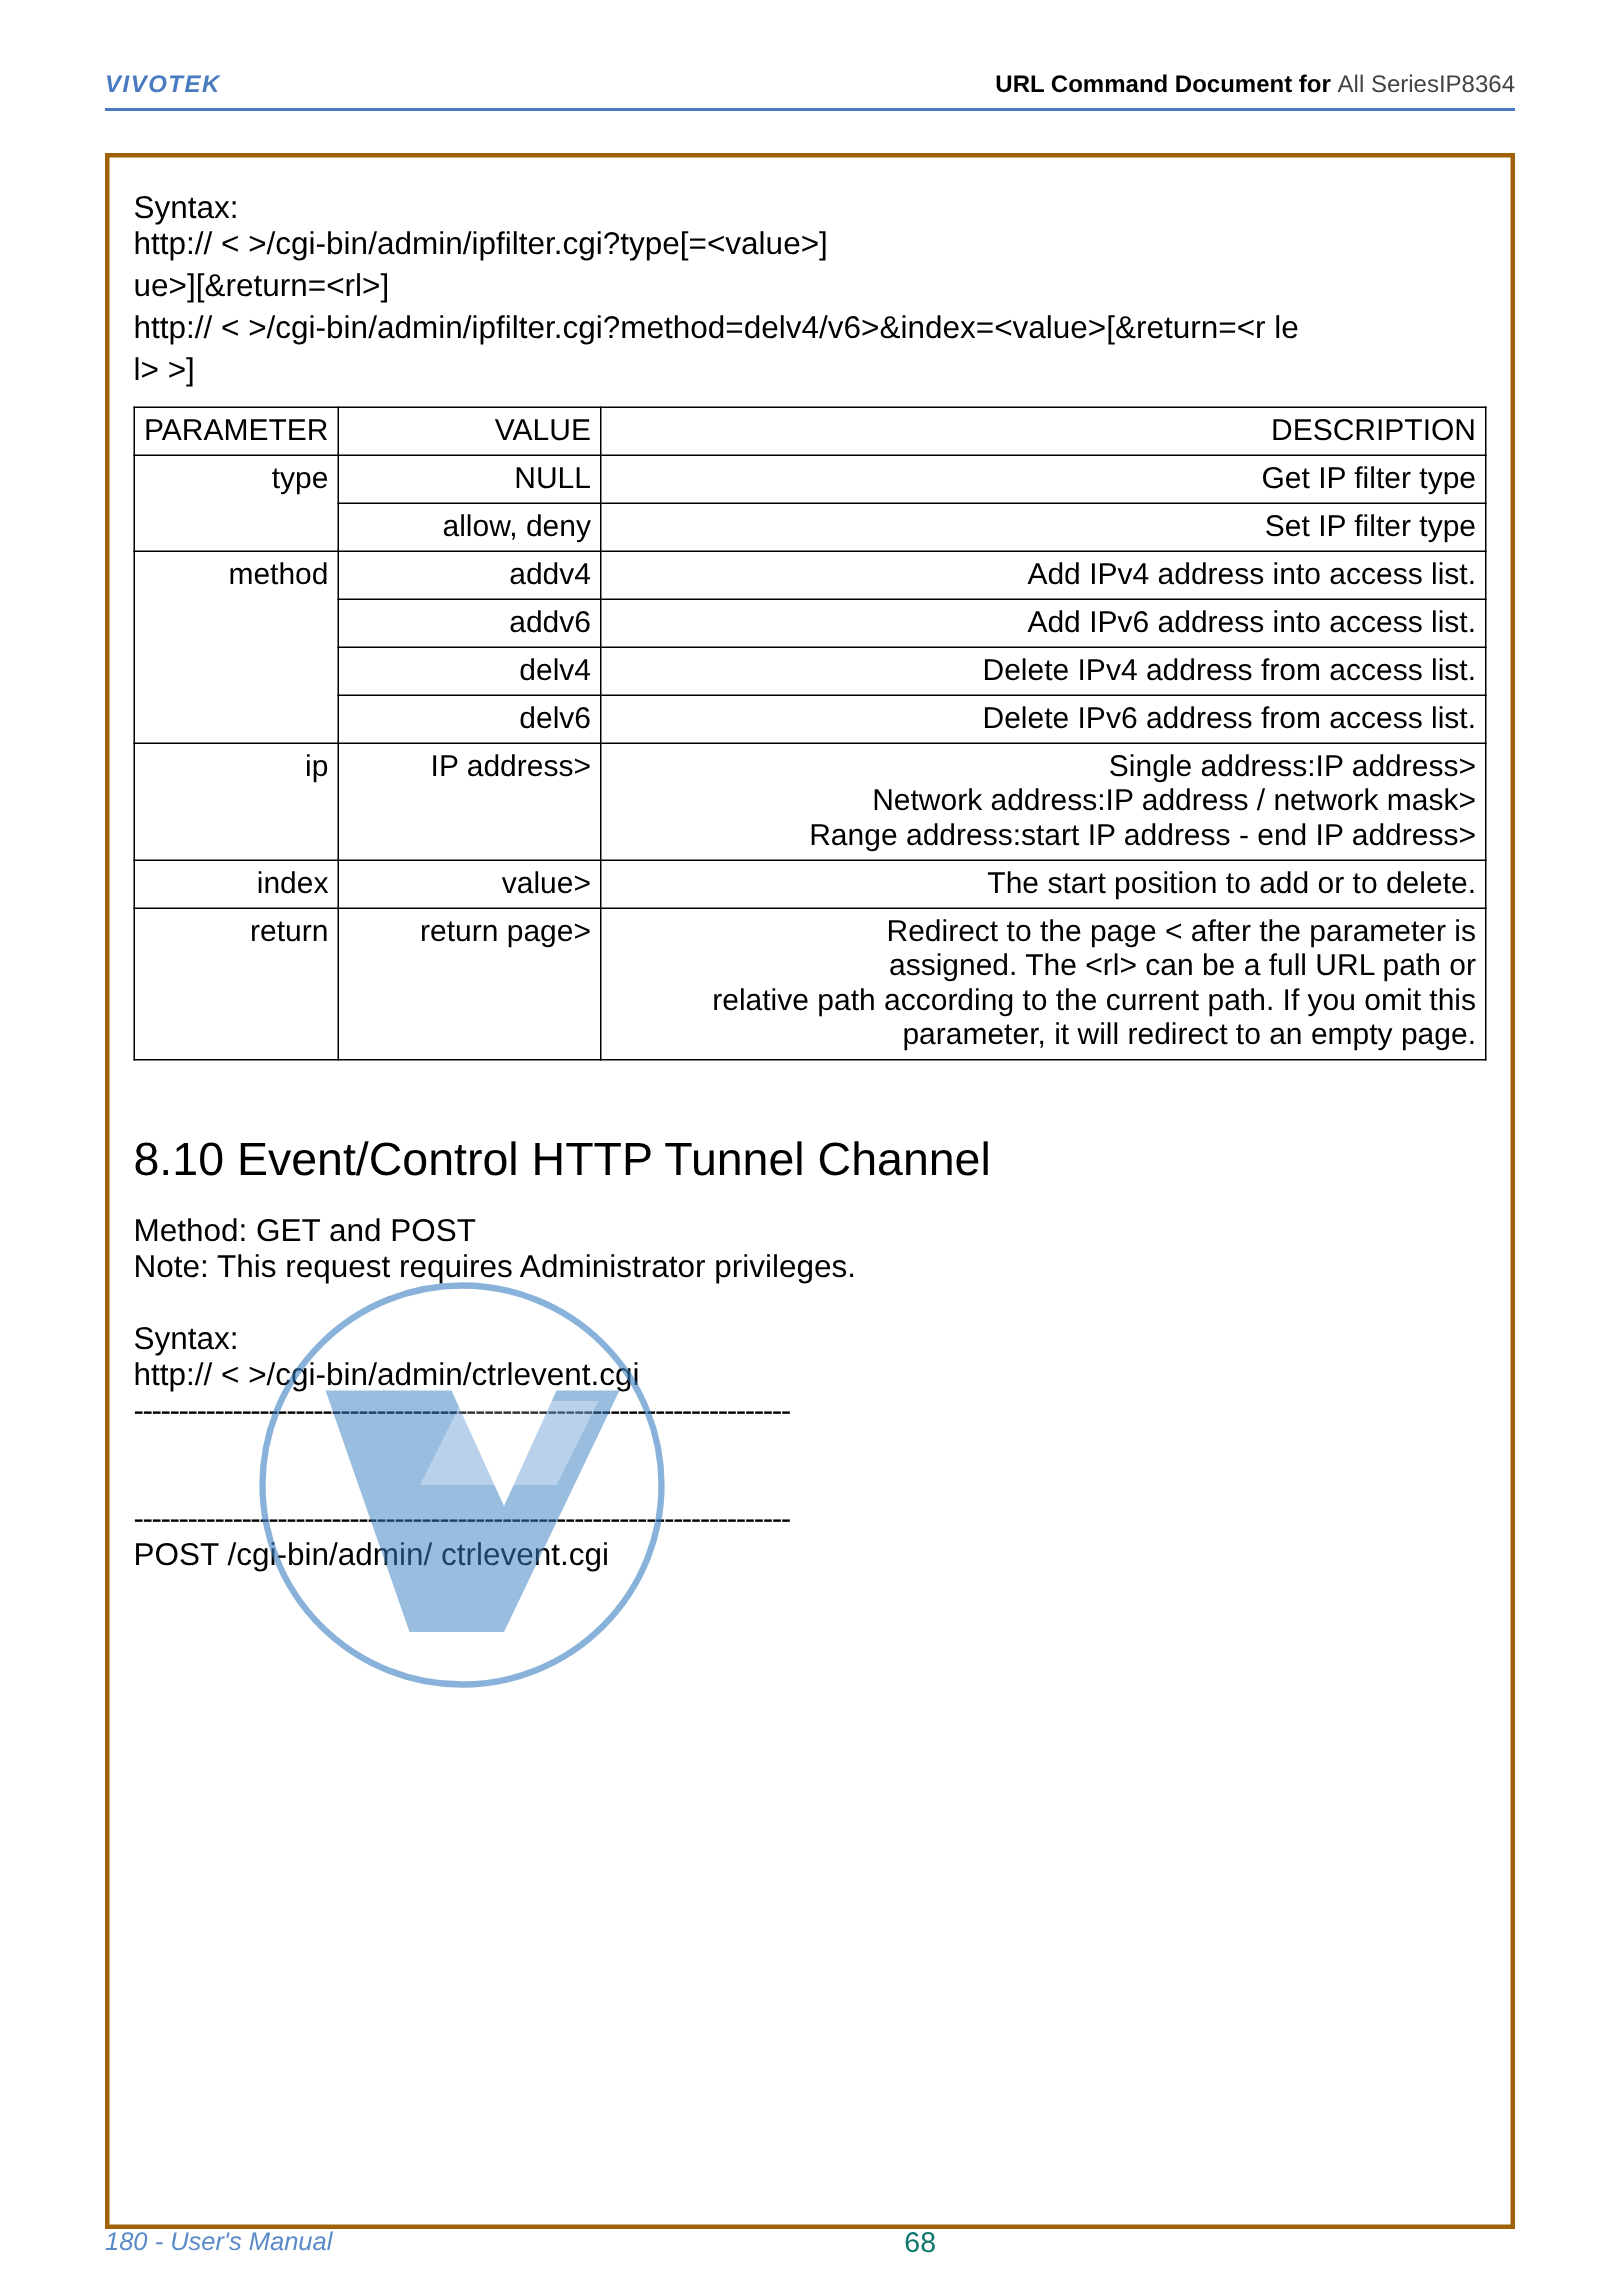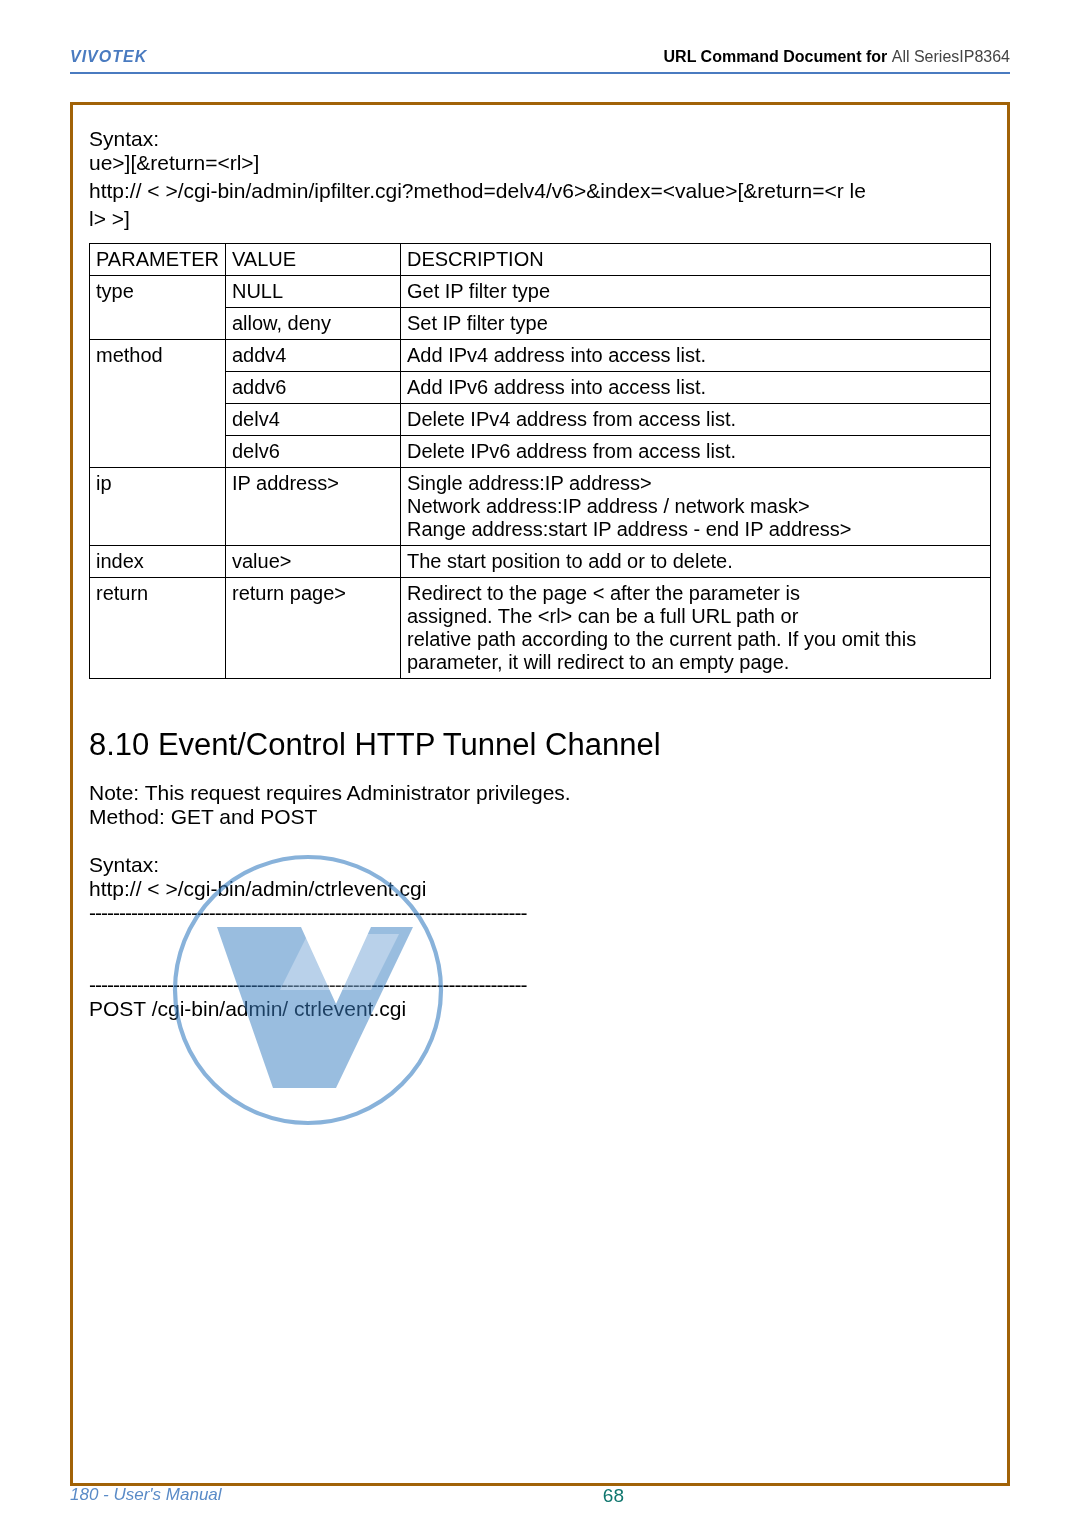--- a/index.html
+++ b/index.html
@@ -43,21 +43,21 @@
     table {
       border-collapse: collapse;
       width: 100%;
       margin-top: 12px;
       border: 1px solid #000;
     }
     table td, table th {
       border: 1px solid #000;
       padding: 4px 6px;
       vertical-align: top;
-      text-align: left;
+      text-align: right;
       font-size: 20px;
     }
     table th { font-weight: normal; }
     .section-head {
       font-size: 31px;
       margin-top: 48px;
       margin-bottom: 18px;
       font-weight: normal;
     }
     .watermark {
@@ -99,20 +99,21 @@
 
   <div class="main-box">
 
     <svg class="watermark" viewBox="0 0 200 200">
       <circle cx="100" cy="100" r="95" fill="none" stroke="#3a7fc2" stroke-width="3"></circle>
       <polygon points="35,55 95,55 120,110 145,55 175,55 120,170 75,170" fill="#3a7fc2" opacity="0.85"></polygon>
       <polygon points="100,60 165,60 145,100 80,100" fill="#fff" opacity="0.3"></polygon>
     </svg>
 
     <div>Syntax:</div>
+    <div class="syntax-row">http:// &lt;   &gt;/cgi-bin/admin/ipfilter.cgi?type[=&lt;value&gt;]</div>
     <div class="syntax-row">ue&gt;][&amp;return=&lt;rl&gt;]</div>
     <div class="syntax-row">http:// &lt;   &gt;/cgi-bin/admin/ipfilter.cgi?method=delv4/v6&gt;&amp;index=&lt;value&gt;[&amp;return=&lt;r      le</div>
     <div class="syntax-row">l&gt;    &gt;]</div>
 
     <table>
       <tbody>
           <tr>
         <th style="width:130px">PARAMETER</th>
         <th style="width:175px">VALUE</th>
         <th>DESCRIPTION</th>
@@ -160,22 +161,22 @@
             <td>return page&gt;</td>
             <td style="white-space:pre-line"> Redirect to the page &lt;        after the parameter is
 assigned. The &lt;rl&gt;           can be a full URL path or
 relative path according to the current path. If you omit this
 parameter, it will redirect to an empty page.</td>
           </tr>
     </tbody>
       </table>
 
     <div class="section-head">8.10 Event/Control HTTP Tunnel Channel</div>
+    <div>Method: GET and POST</div>
     <div>Note: This request requires Administrator privileges.</div>
-    <div>Method: GET and POST</div>
     <br>
     <div>Syntax:</div>
     <div>http:// &lt;          &gt;/cgi-bin/admin/ctrlevent.cgi</div>
     <div class="dashed">-------------------------------------------------------------------------</div>
     <br><br>
     <div class="dashed">-------------------------------------------------------------------------</div>
     <div>POST /cgi-bin/admin/ ctrlevent.cgi</div>
 
   </div>
 </div>

